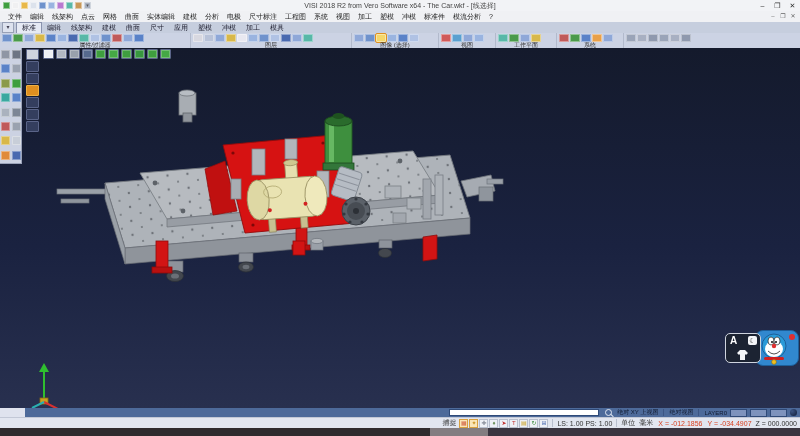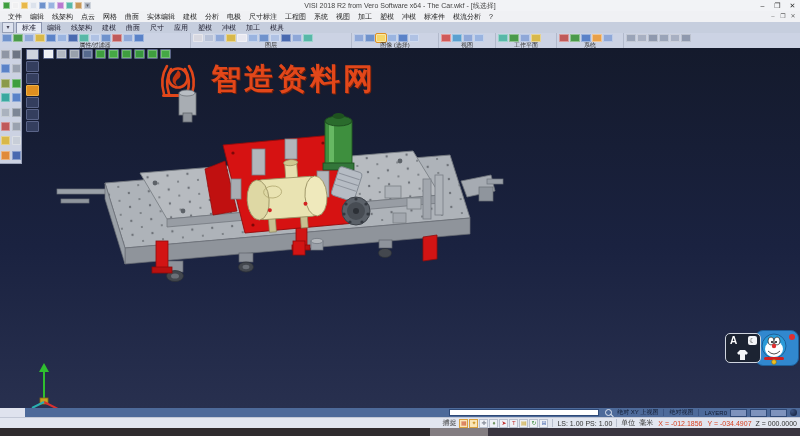--- a/index.html
+++ b/index.html
@@ -302,34 +302,20 @@
         <span class="gicon" style="--ic: #98a0ac;"></span>
         <span class="gicon" style="--ic: #566a8e;"></span>
         <span class="gicon" style="--ic: #3f9e3f;"></span>
         <span class="gicon" style="--ic: #45a845;"></span>
         <span class="gicon" style="--ic: #3f9e3f;"></span>
         <span class="gicon" style="--ic: #38983f;"></span>
         <span class="gicon" style="--ic: #3f9e3f;"></span>
         <span class="gicon" style="--ic: #45a845;"></span>
       </div>
 
-    <div id="watermark">
-      <svg width="46" height="42" viewBox="0 0 46 42">
-        <g fill="none" stroke="#e2471a" stroke-width="2.6" stroke-linecap="round">
-          <path d="M9,36 C6,26 7,16 12,8"></path>
-          <path d="M14,36 C11,27 12,18 16,11"></path>
-          <path d="M37,36 C40,26 39,16 34,8"></path>
-          <path d="M32,36 C35,27 34,18 30,11"></path>
-        </g>
-        <circle cx="23" cy="20" r="9.5" fill="none" stroke="#e2471a" stroke-width="2.6"></circle>
-        <path d="M23,12 C27,15 26,19 23,21 C20,23 20,26 23,28 C18,27 16,22 19,18 C21,15 22,14 23,12Z" fill="#c23410"></path>
-        <rect x="7" y="36" width="32" height="3" rx="1.5" fill="#e2471a"></rect>
-      </svg>
-      <span id="wm-text">智造资料网</span>
-    </div>
 
     <div id="model">
       <svg width="450" height="235" viewBox="0 0 450 235">
         <defs>
           <pattern id="ph" width="20" height="14" patternUnits="userSpaceOnUse" patternTransform="rotate(-5)">
             <circle cx="4" cy="4" r="1.2" fill="#6d7278"></circle>
             <circle cx="14" cy="11" r="1" fill="#6d7278"></circle>
           </pattern>
         </defs>
 

